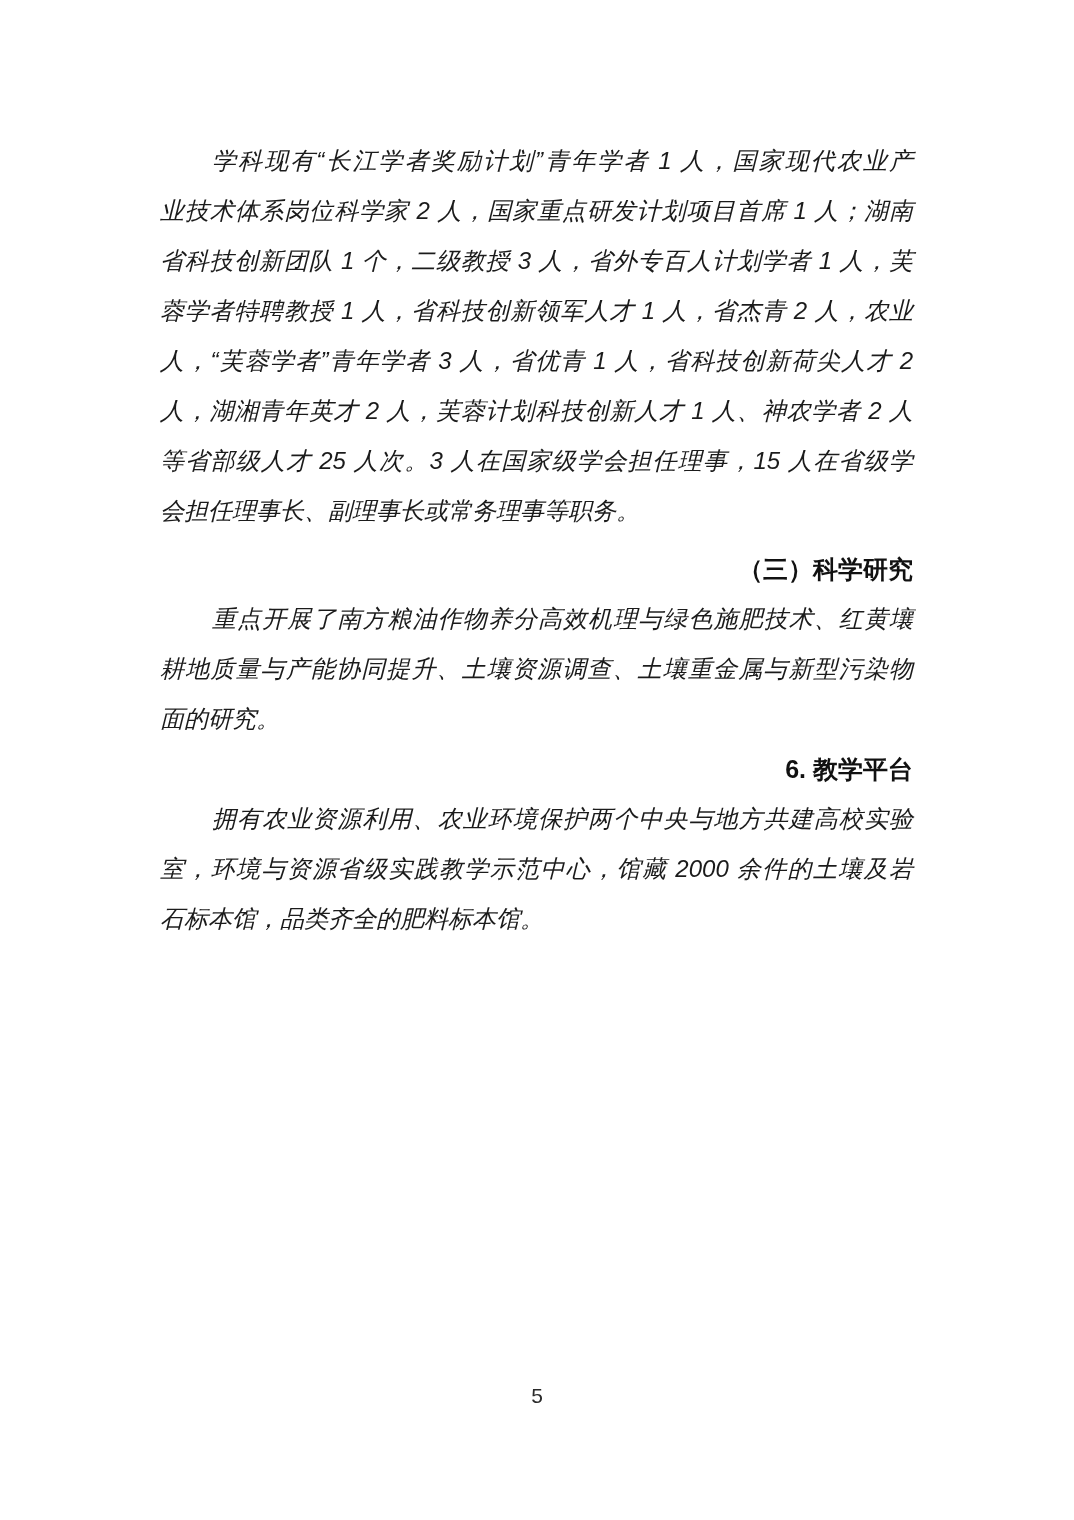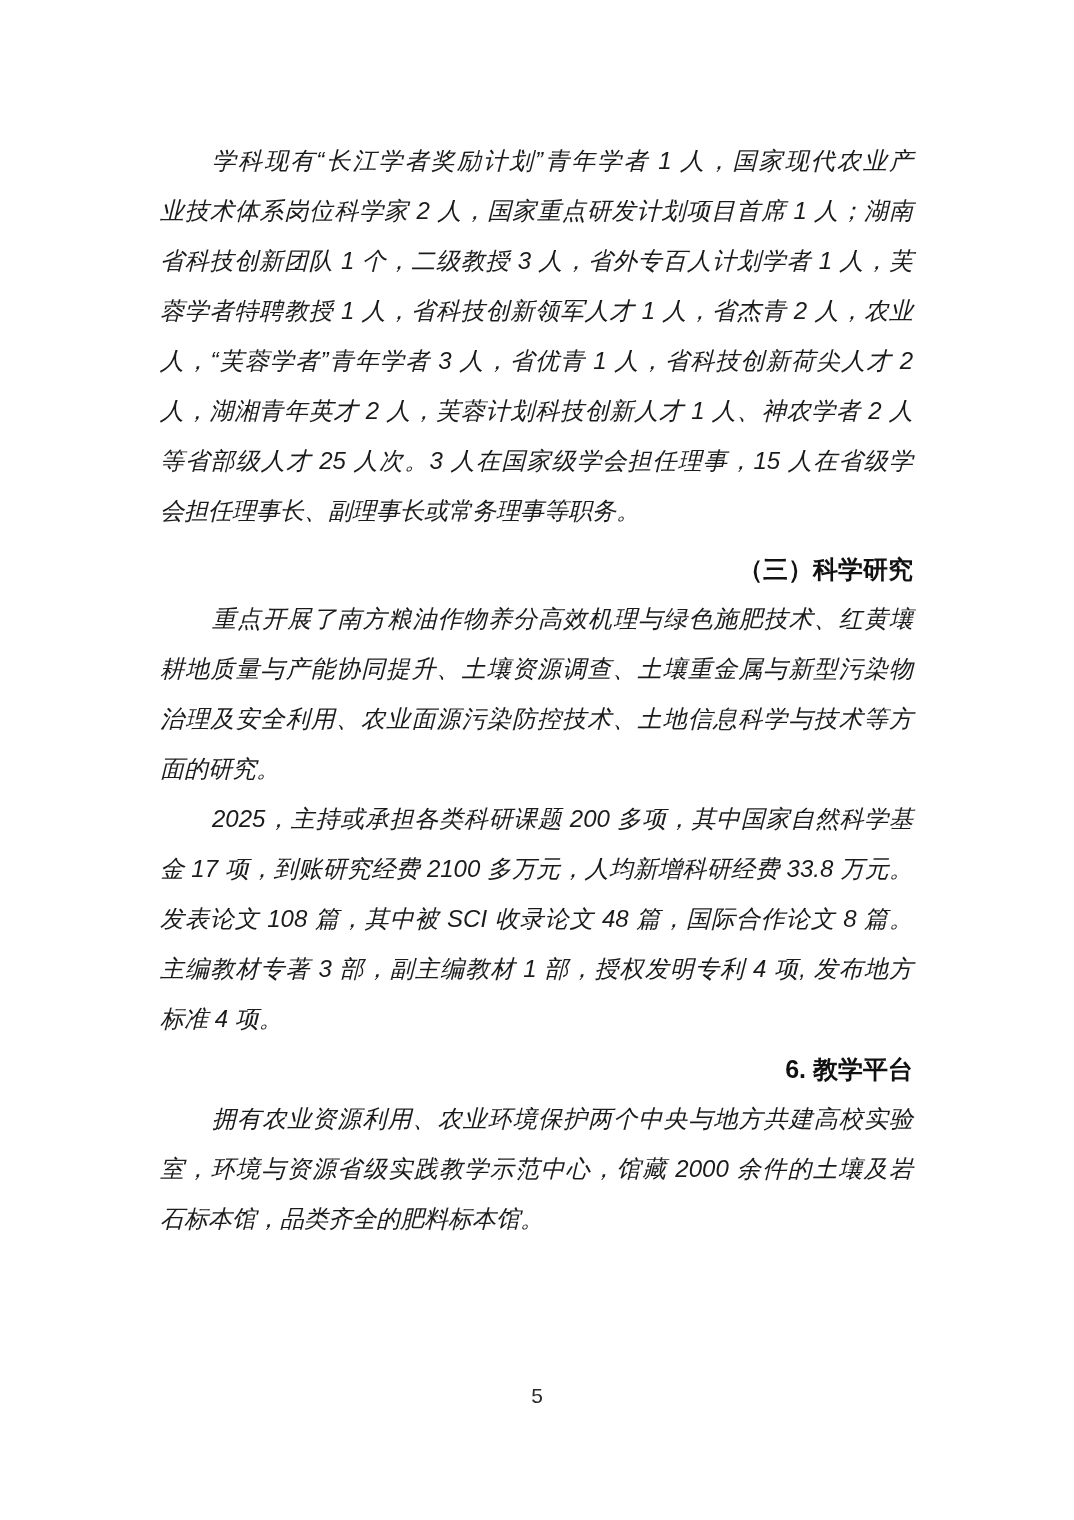--- a/index.html
+++ b/index.html
@@ -65,29 +65,21 @@
         <div class="line">蓉学者特聘教授 1 人，省科技创新领军人才 1 人，省杰青 2 人，农业</div>
         <div class="line">人，“芙蓉学者”青年学者 3 人，省优青 1 人，省科技创新荷尖人才 2</div>
         <div class="line">人，湖湘青年英才 2 人，芙蓉计划科技创新人才 1 人、神农学者 2 人</div>
         <div class="line">等省部级人才 25 人次。3 人在国家级学会担任理事，15 人在省级学</div>
         <div class="line last">会担任理事长、副理事长或常务理事等职务。</div>
       </div>
       <div class="heading">（三）科学研究</div>
       <div class="para">
         <div class="line first">重点开展了南方粮油作物养分高效机理与绿色施肥技术、红黄壤</div>
         <div class="line">耕地质量与产能协同提升、土壤资源调查、土壤重金属与新型污染物</div>
-        <div class="line">治理及安全利用、农业面源污染防控技术、土地信息科学与技术等方</div>
         <div class="line last">面的研究。</div>
-      </div>
-      <div class="para">
-        <div class="line first">2025，主持或承担各类科研课题 200 多项，其中国家自然科学基</div>
-        <div class="line">金 17 项，到账研究经费 2100 多万元，人均新增科研经费 33.8 万元。</div>
-        <div class="line">发表论文 108 篇，其中被 SCI 收录论文 48 篇，国际合作论文 8 篇。</div>
-        <div class="line">主编教材专著 3 部，副主编教材 1 部，授权发明专利 4 项, 发布地方</div>
-        <div class="line last">标准 4 项。</div>
       </div>
       <div class="heading sub">6. 教学平台</div>
       <div class="para">
         <div class="line first">拥有农业资源利用、农业环境保护两个中央与地方共建高校实验</div>
         <div class="line">室，环境与资源省级实践教学示范中心，馆藏 2000 余件的土壤及岩</div>
         <div class="line last">石标本馆，品类齐全的肥料标本馆。</div>
       </div>
     </div>
   <div class="page-number">5</div>
 </div>

